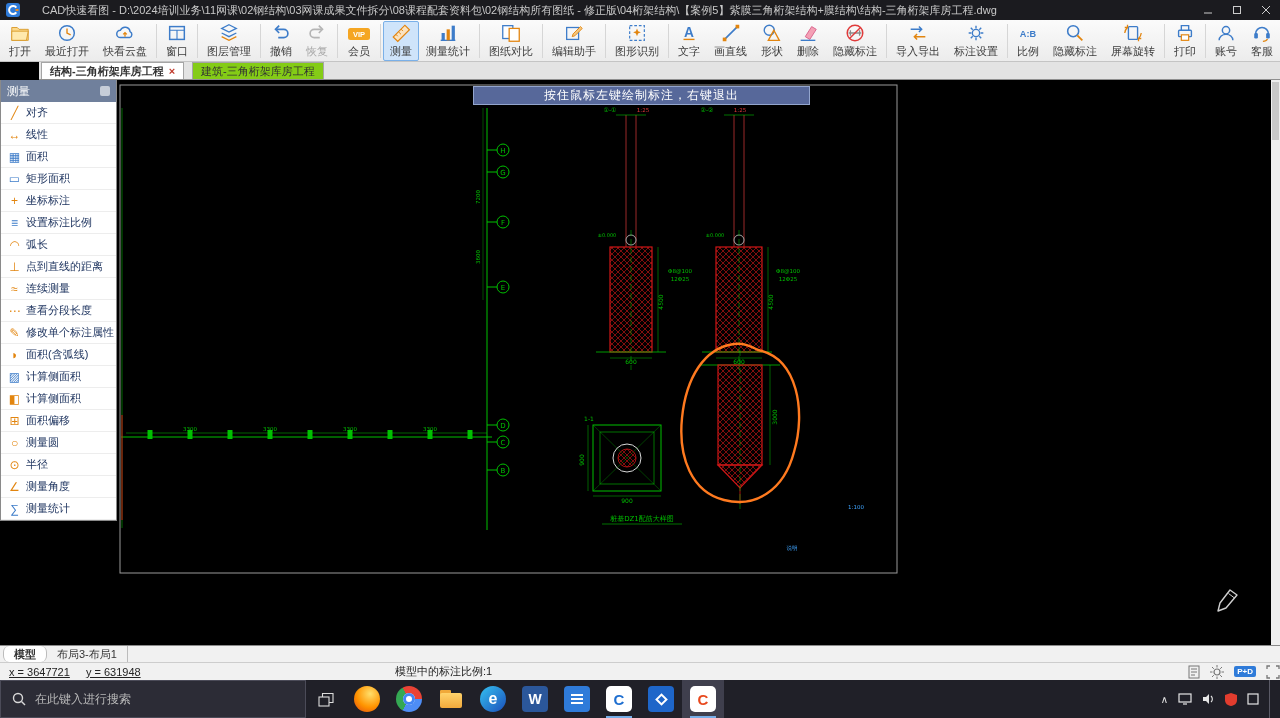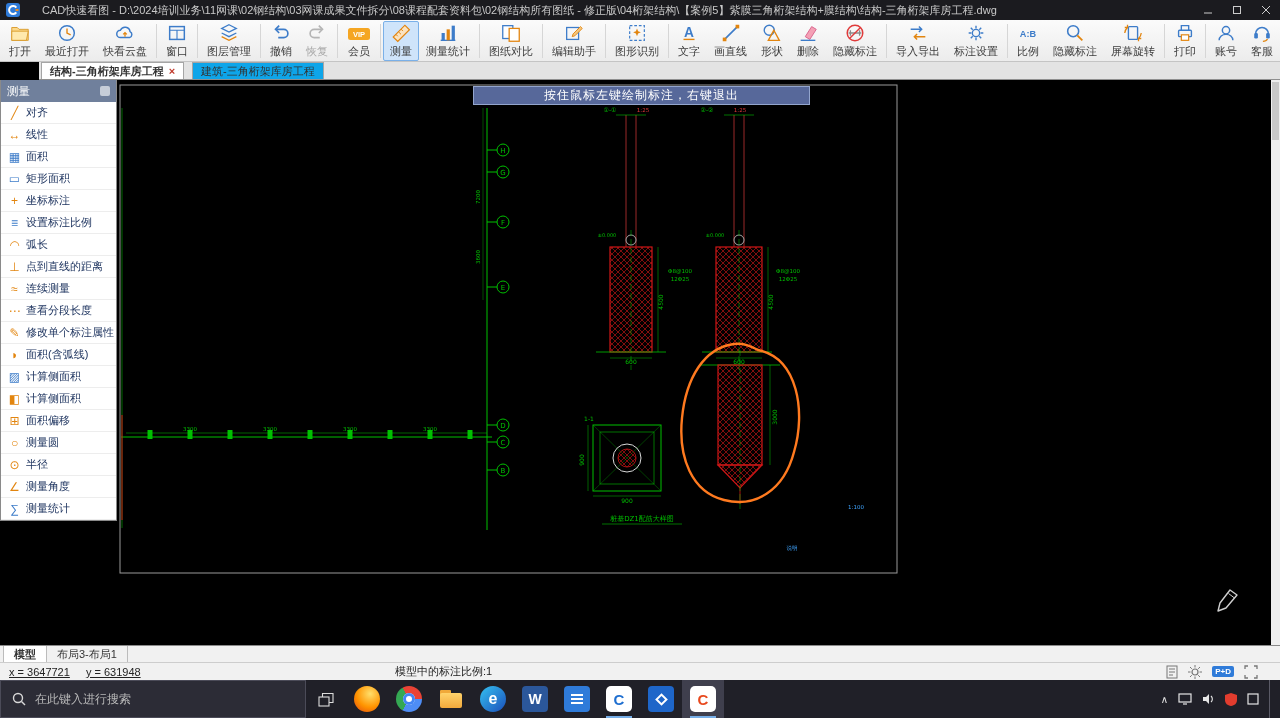--- a/index.html
+++ b/index.html
@@ -15,21 +15,21 @@
   
   .toolbar { height:42px; background:linear-gradient(#fbfbfb,#ececec); border-bottom:1px solid #c4c4c4; display:flex; align-items:center; padding:0 2px; flex:0 0 auto; }
   .tb-btn { display:flex; flex-direction:column; align-items:center; justify-content:center; gap:0px; padding:1px 6px; height:40px; font-size:11px; color:#3c3c3c; white-space:nowrap; border:1px solid transparent; border-radius:2px; }
   .tb-btn.selected { background:#cfe4fa; border:1px solid #7ab0e8; }
   .tb-btn.disabled { color:#a9a9a9; }
   .tb-ic { height:22px; display:flex; align-items:center; justify-content:center; }
   .sep { width:1px; height:34px; background:#d6d6d6; margin:0 2px; flex:0 0 auto; }
 
   
   .tabbar { height:18px; background:#e3e3e3; border-bottom:1px solid #8f8f8f; display:flex; align-items:flex-end; padding-left:2px; gap:8px; flex:0 0 auto;margin-left:39px; }
-  .doc-tab { height:17px; display:flex; align-items:center; gap:5px; padding:0 8px; font-size:11px; background:#0ea5e9; border:1px solid #a5a5a5; border-bottom:none; color:#333; }
+  .doc-tab { height:17px; display:flex; align-items:center; gap:5px; padding:0 8px; font-size:11px; background:#84cc16; border:1px solid #a5a5a5; border-bottom:none; color:#333; }
   .doc-tab.active { background:#ffffff; font-weight:bold; }
   .tab-close { color:#c0392b; font-size:11px; font-weight:bold; }
 
   
   .main { position:relative; flex:1 1 auto; background:#000; overflow:hidden; }
   .cad-svg { position:absolute; left:0; top:0; cursor:crosshair; }
   .cad-svg text { font-family:"DejaVu Sans",sans-serif; }
 
   .hint-bar { position:absolute; left:473px; top:6px; width:337px; height:19px; background:#57689a; border:1px solid #93a5cd; color:#fff; font-size:12px; letter-spacing:1px; display:flex; align-items:center; justify-content:center; z-index:4; }
 
@@ -41,27 +41,27 @@
   .mp-label { white-space:nowrap; }
 
   .v-scroll { position:absolute; right:0; top:0; bottom:0; width:9px; background:#efefef; z-index:7; }
   .v-thumb { position:absolute; top:2px; left:1px; width:7px; height:58px; background:#c9c9c9; }
 
   .pencil-tool { position:absolute; left:1213px; top:506px; z-index:3; }
 
   
   .layout-tabs { height:17px; background:#f1f1f1; border-top:1px solid #8a8a8a; display:flex; align-items:stretch; font-size:11px; padding-left:3px; flex:0 0 auto; }
   .lt-tab { padding:0 10px; display:flex; align-items:center; border-right:1px solid #bcbcbc; color:#333; }
-  .lt-tab.active { background:#fff; font-weight:bold; border-left:1px solid #bcbcbc; }
+  .lt-tab.active { background:#fff; font-weight:bold; border-left:1px solid #bcbcbc;border-radius:6px; }
 
   
   .statusbar { position:relative; height:18px; background:#f1f1f1; border-top:1px solid #cdcdcd; display:flex; align-items:center; font-size:11px; color:#222; flex:0 0 auto; }
   .sb-coords { display:flex; gap:16px; padding:0 9px;text-decoration:underline; }
   .sb-scale { position:absolute; left:395px; }
-  .sb-icons { margin-left:auto; display:flex; align-items:center; gap:10px; padding-right:22px; }
+  .sb-icons { margin-left:auto; display:flex; align-items:center; gap:10px; padding-right:0; }
   .pd-badge { background:#2f7bd9; color:#fff; font-size:8px; font-weight:bold; padding:1px 3px; border-radius:2px; }
 
   
   .taskbar { height:38px; background:#202028; display:flex; align-items:flex-start; flex:0 0 auto; }
   .tb-search { width:306px; height:38px; background:#2c2c36; border:1px solid #4b4b58; display:flex; align-items:center; gap:9px; padding:0 11px; color:#b9b9b9; font-size:12px; flex:0 0 auto; }
   .tb-taskview { width:40px; height:38px; display:flex; align-items:center; justify-content:center; }
   .tb-app { width:42px; height:38px; display:flex; align-items:center; justify-content:center; position:relative; }
   .tb-app.running::after { content:""; position:absolute; bottom:0; left:8px; right:8px; height:2px; background:#76aee8; }
   .tb-app.active { background:#3f3f4d; }
   .app-ic { width:26px; height:26px; border-radius:4px; display:flex; align-items:center; justify-content:center; font-weight:bold; }

